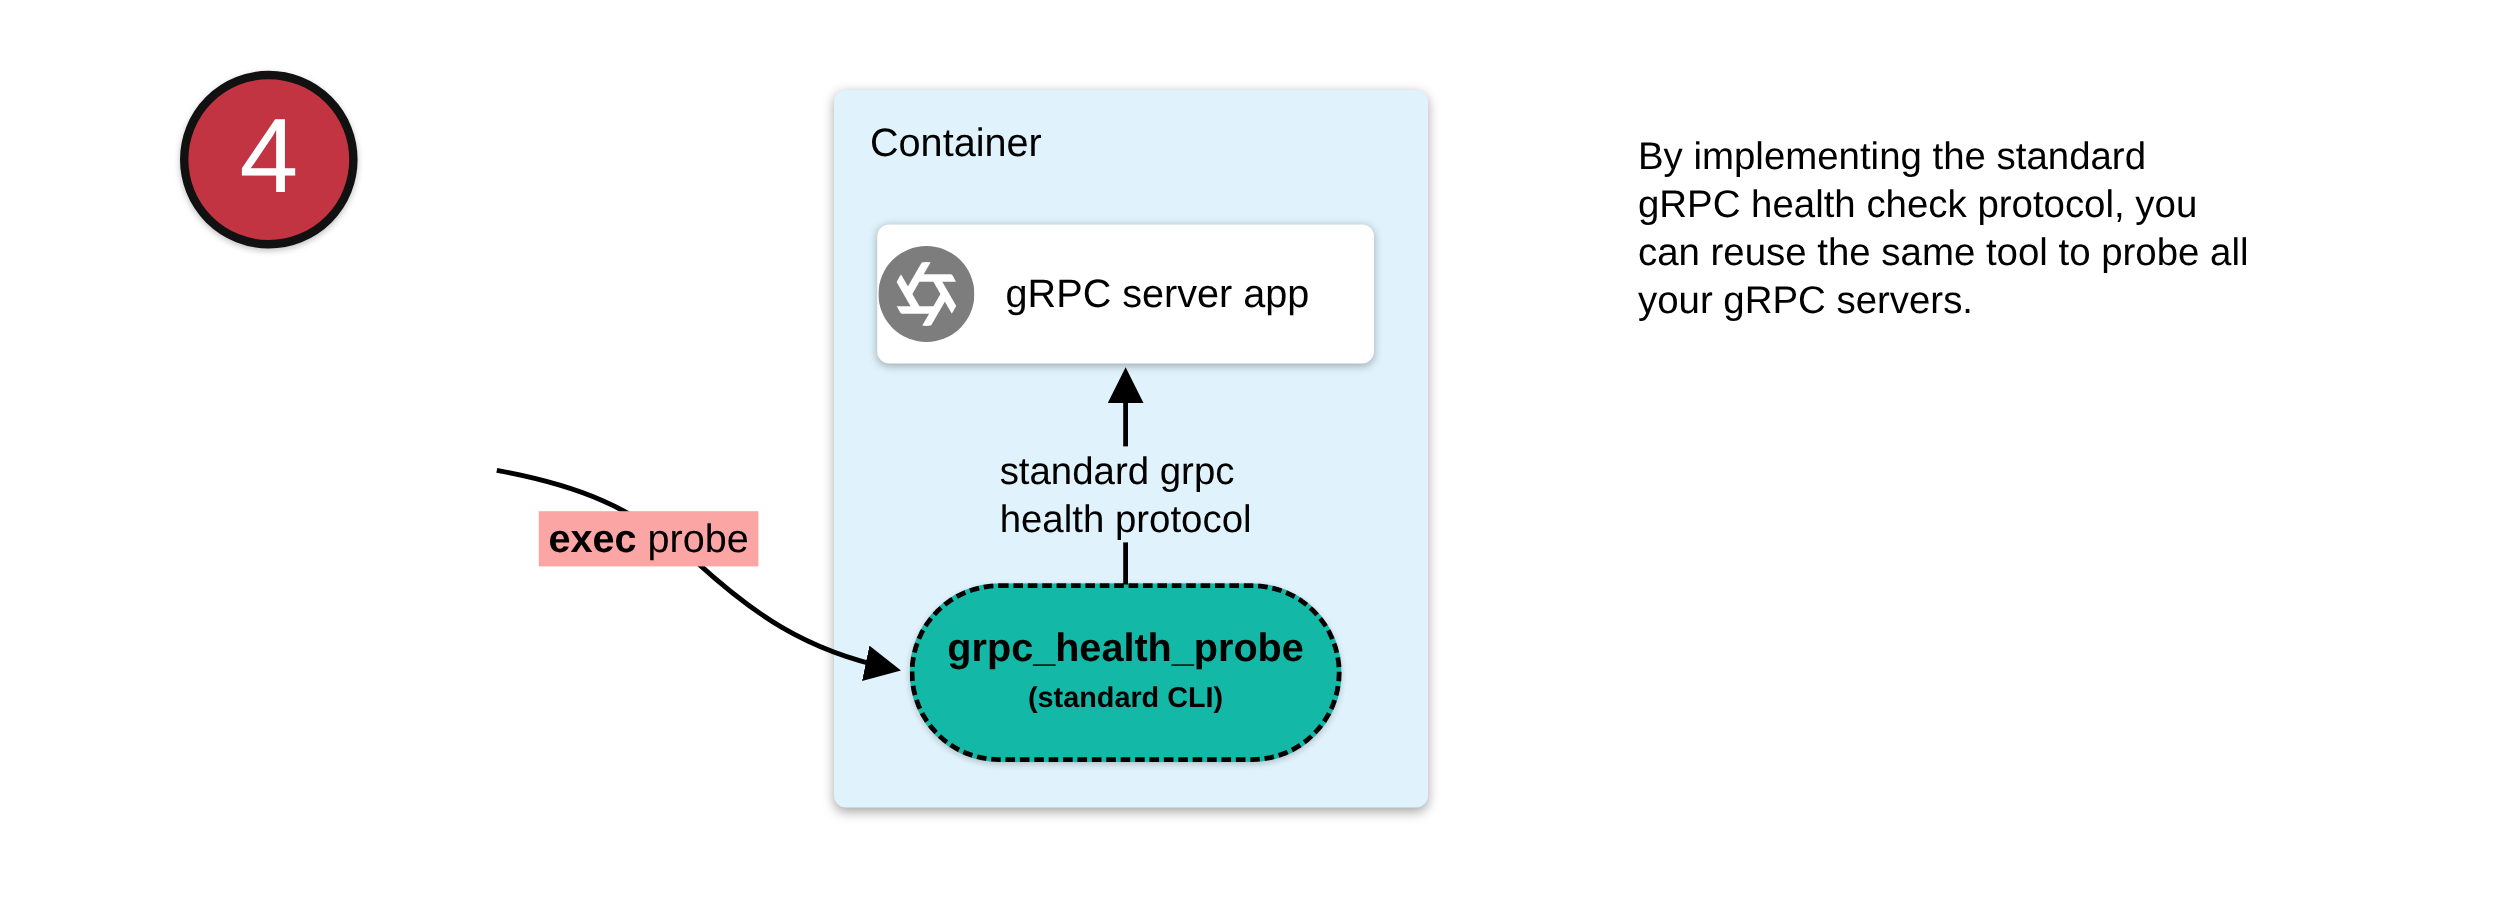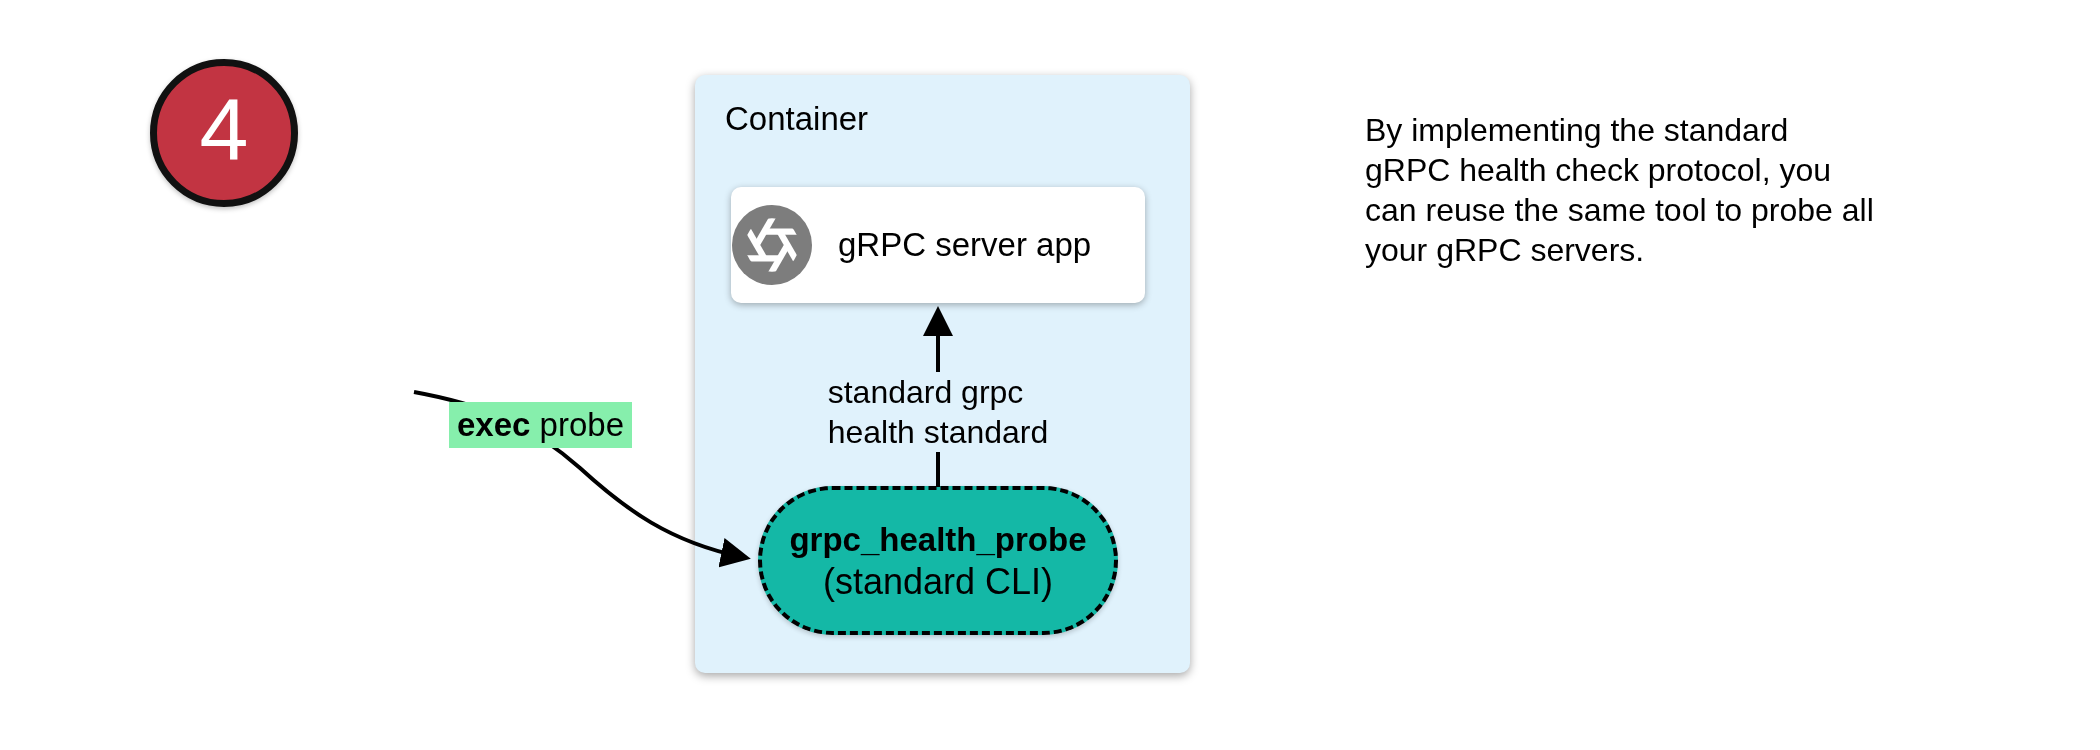--- a/index.html
+++ b/index.html
@@ -81,21 +81,21 @@
     width: 360px; height: 149px;
     box-sizing: border-box;
     background: #14b8a6;
     border: 4px dashed #000000;
     border-radius: 75px;
     display: flex; flex-direction: column;
     align-items: center; justify-content: center;
     box-shadow: 0 2px 5px rgba(0,0,0,0.2);
   }
   .pill-title { font-size: 33px; font-weight: bold; line-height: 42px; }
-  .pill-sub   { font-size: 36px; line-height: 42px; }
+  .pill-sub   { font-size: 24px; line-height: 42px; font-weight: bold; }
 
   
   .overlay {
     position: absolute;
     left: 0; top: 0;
     width: 2100px; height: 750px;
     pointer-events: none;
   }
 
   
@@ -104,22 +104,22 @@
     left: 938px; top: 372px;
     transform: translateX(-50%);
     background: #E0F2FC;
     text-align: left;
     font-size: 32px;
     line-height: 40px;
     padding: 0 6px;
   }
   .exec-label {
     position: absolute;
-    left: 449px; top: 402px;
-    background: #86efac;
+    left: 449px; top: 426px;
+    background: #fca5a5;
     font-size: 33px;
     line-height: 46px;
     padding: 0 8px;
     white-space: pre;
   }
 
   
   .note {
     position: absolute;
     left: 1320px; top: 110px;
@@ -174,21 +174,21 @@
       </marker>
     </defs>
 
     <line x1="938" y1="487" x2="938" y2="315" stroke="#000000" stroke-width="4" marker-end="url(#ah)"></line>
 
     <path d="M 414 392 C 480 404, 528 422, 580 468 C 626 510, 670 542, 742 557" stroke="#000000" stroke-width="4" fill="none" marker-end="url(#ah)"></path>
   </svg>
 
   <div class="proto-label">
     <div>standard grpc</div>
-    <div>health standard</div>
+    <div>health protocol</div>
   </div>
 
   <div class="exec-label"><b>exec</b><span> probe</span></div>
 
   <div class="note">
     <div>By implementing the standard</div>
     <div>gRPC health check protocol, you</div>
     <div>can reuse the same tool to probe all</div>
     <div>your gRPC servers.</div>
   </div>

